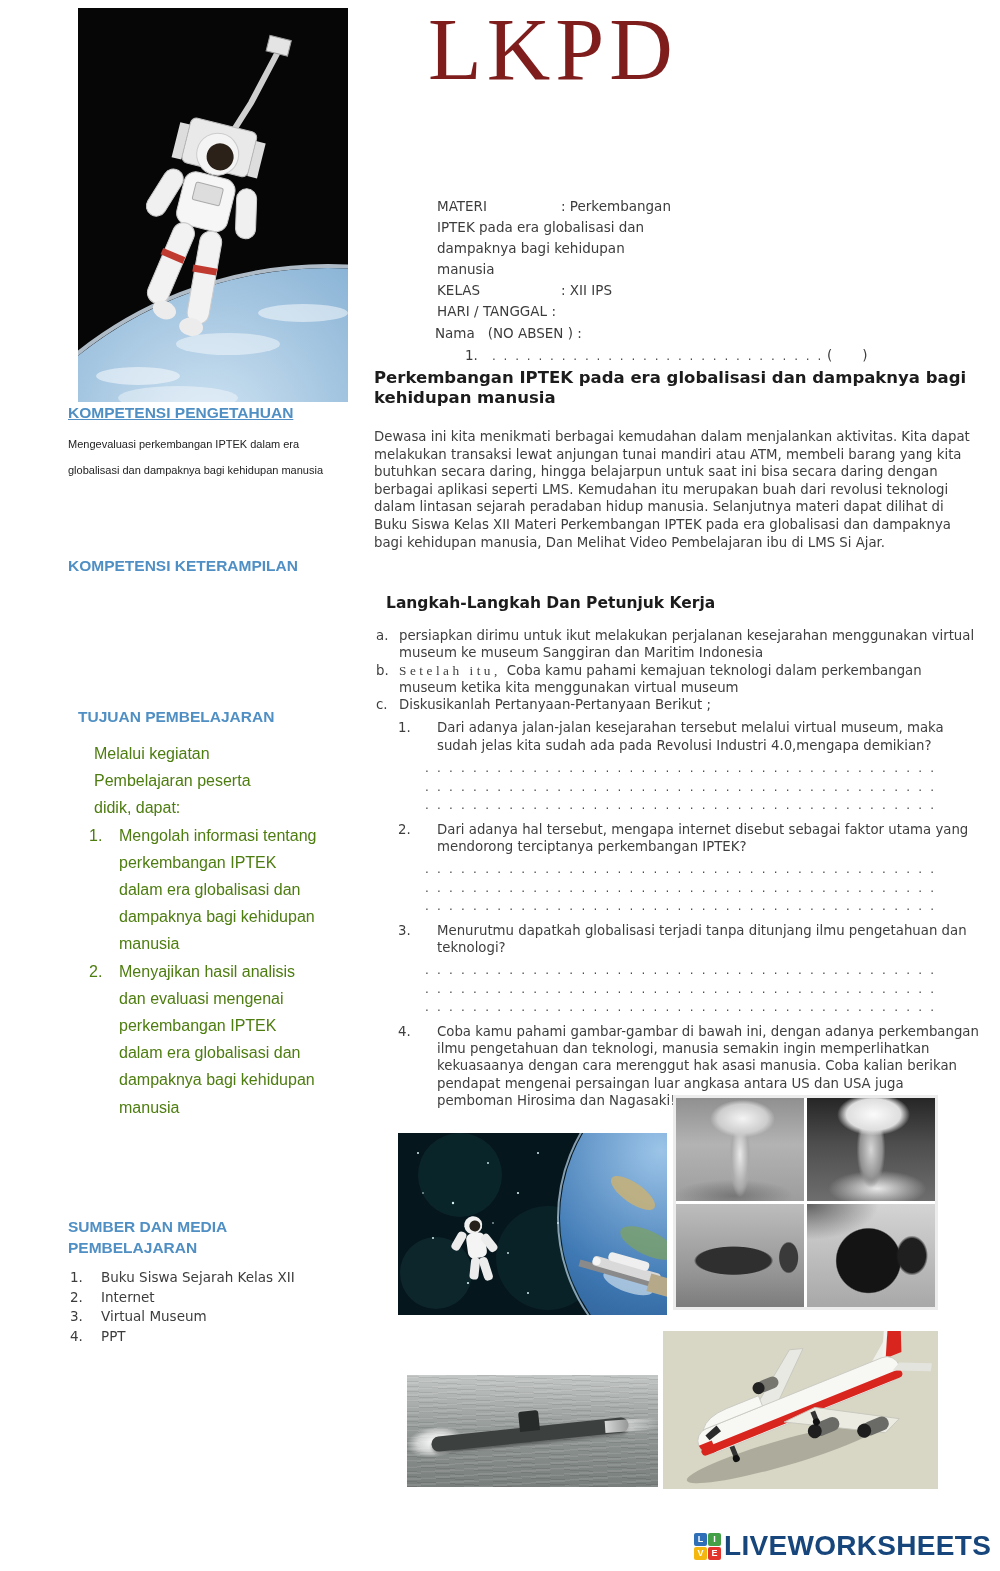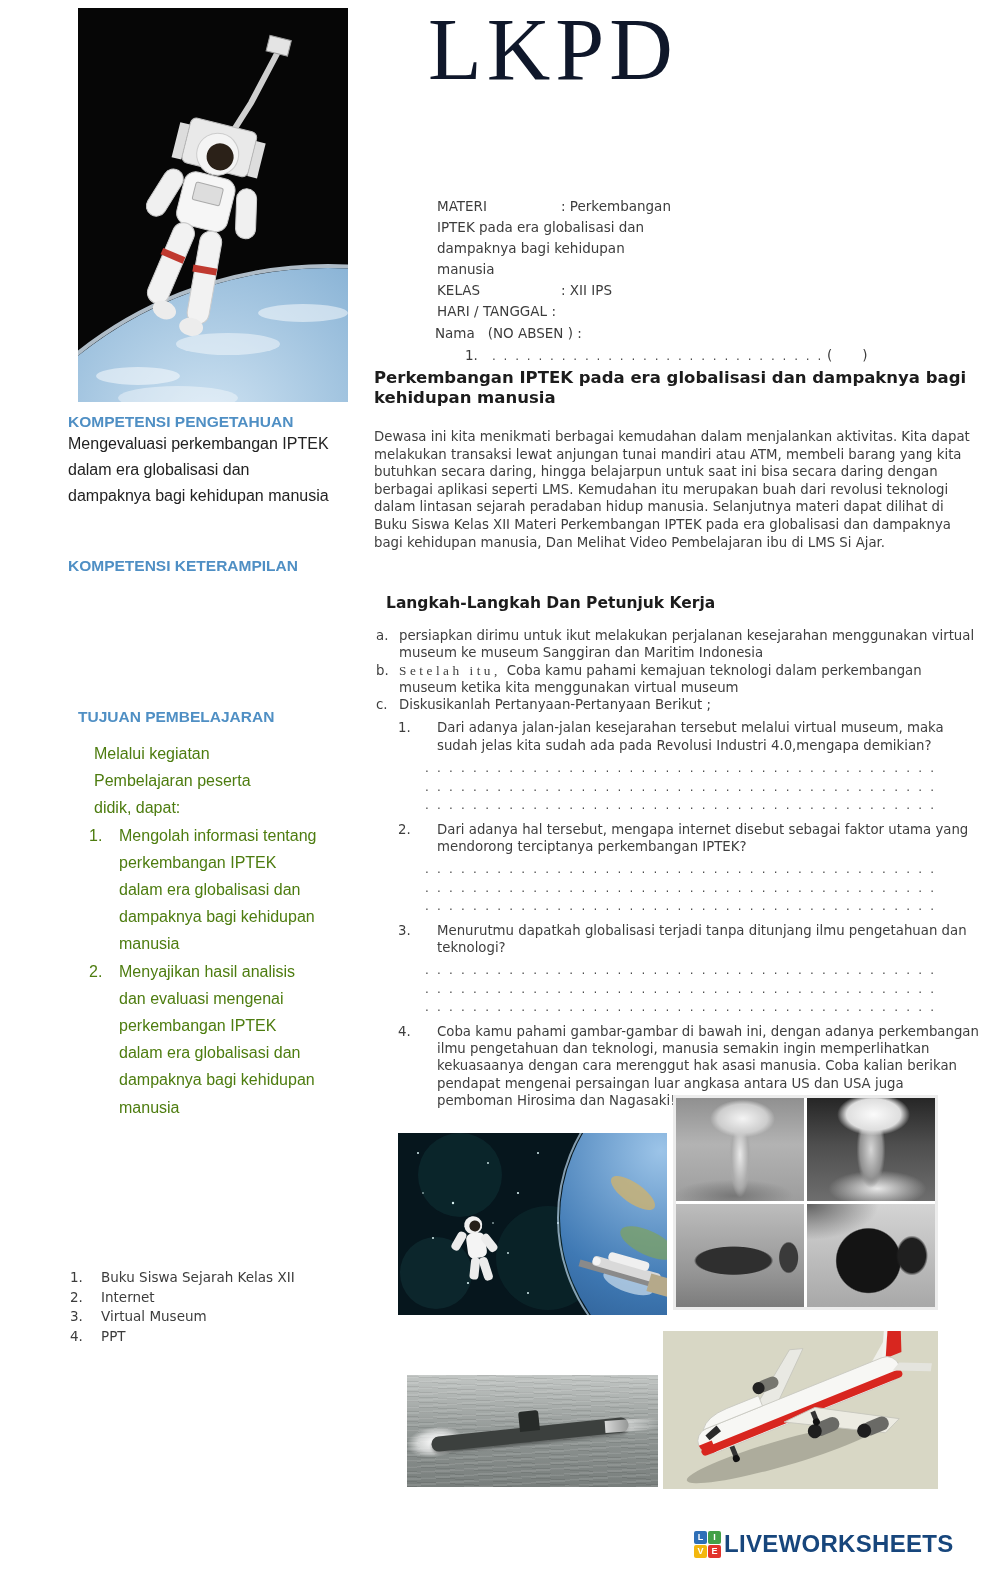--- a/index.html
+++ b/index.html
@@ -4,21 +4,21 @@
 <style>
   html,body{margin:0;padding:0;background:#fff;}
   .page{position:relative;width:1000px;height:1571px;background:#ffffff;overflow:hidden;
         font-family:"DejaVu Sans",sans-serif;color:#2e2e2e;}
 
   
   .photo-top{position:absolute;left:78px;top:8px;width:270px;height:394px;background:#050505;overflow:hidden;}
 
   
   .lkpd{position:absolute;left:428px;top:6px;margin:0;font-family:"Liberation Serif",serif;
-        font-weight:400;font-size:88px;line-height:1;color:#0f172a;letter-spacing:5px;}
+        font-weight:400;font-size:88px;line-height:1;color:#7f1d1d;letter-spacing:5px;}
 
   
   .info{position:absolute;left:437px;top:196px;width:320px;font-size:13.5px;line-height:21px;color:#3c3c3c;}
   .ilabel{display:inline-block;width:124px;}
   .prewrap{white-space:pre-wrap;}
 
   .nama{position:absolute;left:435px;top:323px;width:520px;font-size:13.5px;color:#3c3c3c;line-height:20px;}
   .namaline{display:flex;align-items:baseline;margin-left:30px;margin-top:2px;}
   .namaline .nnum{margin-right:14px;}
   .namadots{display:inline-block;width:335px;overflow:hidden;white-space:nowrap;letter-spacing:2px;font-size:12px;color:#4a4a4a;}
@@ -37,26 +37,26 @@
   .q{display:flex;padding-left:22px;margin-top:6px;}
   .qmk{width:27px;flex:none;}
   .qtx{flex:1;margin-left:12px;}
   .dots{margin-left:49px;margin-top:5px;margin-bottom:3px;}
   .dotrow{width:516px;overflow:hidden;white-space:nowrap;letter-spacing:2.2px;
           font-size:12px;line-height:18.5px;color:#4a4a4a;}
 
   
   .sb-head{position:absolute;font-family:"Liberation Sans",sans-serif;font-weight:bold;
            color:#4f8fc4;font-size:15.5px;line-height:21px;}
-  .kp-head{left:68px;top:411px;}
+  .kp-head{left:68px;top:402px;text-decoration:underline;}
   .kk-head{left:68px;top:555px;}
   .tp-head{left:78px;top:706px;}
   .sm-head{left:68px;top:1216px;width:200px;}
   .sb-body{position:absolute;font-family:"Liberation Sans",sans-serif;color:#222;}
-  .kp-body{left:68px;top:431px;width:262px;font-size:16px;line-height:26px;}
+  .kp-body{left:68px;top:431px;width:262px;font-size:11px;line-height:26px;}
   .kk-body{left:68px;top:582px;width:256px;font-size:16.5px;line-height:21.8px;}
   .tp-block{position:absolute;left:89px;top:740px;width:250px;font-family:"Liberation Sans",sans-serif;
             font-size:16px;line-height:27.2px;color:#4d7c0f;}
   .tp-intro{margin-left:5px;width:180px;}
   .tp-item{display:flex;}
   .tp-mk{width:30px;flex:none;}
   .tp-tx{flex:1;max-width:200px;}
   .sm-list{position:absolute;left:65px;top:1268px;width:280px;font-size:13.5px;line-height:19.5px;color:#3c3c3c;}
   .sm-item{display:flex;}
   .sm-mk{width:31px;flex:none;padding-left:5px;}
@@ -103,21 +103,21 @@
 
   .photo-plane{position:absolute;left:663px;top:1331px;width:275px;height:158px;overflow:hidden;background:#d8d7c5;}
 
   
   .lw-logo{position:absolute;left:694px;top:1530px;display:flex;align-items:center;cursor:pointer;}
   .lw-grid{width:27px;height:27px;display:grid;grid-template-columns:1fr 1fr;grid-template-rows:1fr 1fr;gap:1px;flex:none;}
   .lw-sq{display:flex;align-items:center;justify-content:center;color:#fff;
          font-family:"Liberation Sans",sans-serif;font-weight:bold;font-size:9px;border-radius:2px;}
   .lw-l{background:#2e6fb7;} .lw-i{background:#43a047;} .lw-v{background:#f3b70f;} .lw-e{background:#e2332c;}
   .lw-text{margin-left:3px;font-family:"Liberation Sans",sans-serif;font-weight:bold;
-           font-size:24px;letter-spacing:.3px;color:#17467c;}
+           font-size:28px;letter-spacing:.3px;color:#17467c;}
 </style>
 </head>
 <body>
 
 <div class="page">
 
   <div class="photo-top">
     <svg width="270" height="394" viewBox="0 0 270 394">
       <defs>
         <radialGradient id="eg" cx="0.35" cy="0.2" r="0.95">
@@ -245,20 +245,21 @@
     <div class="tp-item">
       <span class="tp-mk">1.</span>
       <span class="tp-tx">Mengolah informasi tentang perkembangan IPTEK dalam era globalisasi dan dampaknya bagi kehidupan manusia</span>
     </div>
     <div class="tp-item">
       <span class="tp-mk">2.</span>
       <span class="tp-tx">Menyajikan hasil analisis dan evaluasi mengenai perkembangan IPTEK dalam era globalisasi dan dampaknya bagi kehidupan manusia</span>
     </div>
   </div>
 
+  <div class="sb-head sm-head">SUMBER DAN MEDIA PEMBELAJARAN</div>
   <div class="sm-list">
     <div class="sm-item">
       <span class="sm-mk">1.</span>
       <span>Buku Siswa Sejarah Kelas  XII</span>
     </div>
     <div class="sm-item">
       <span class="sm-mk">2.</span>
       <span>Internet</span>
     </div>
     <div class="sm-item">

